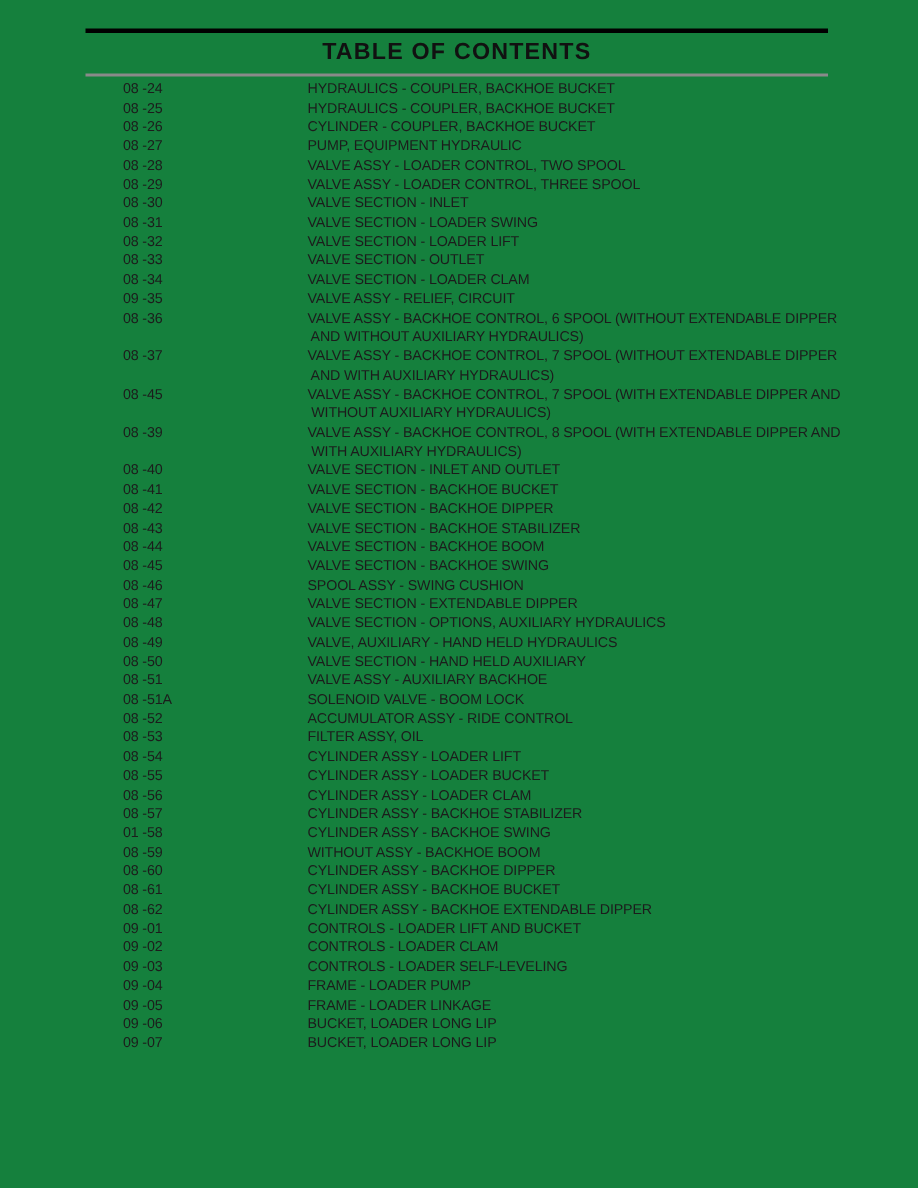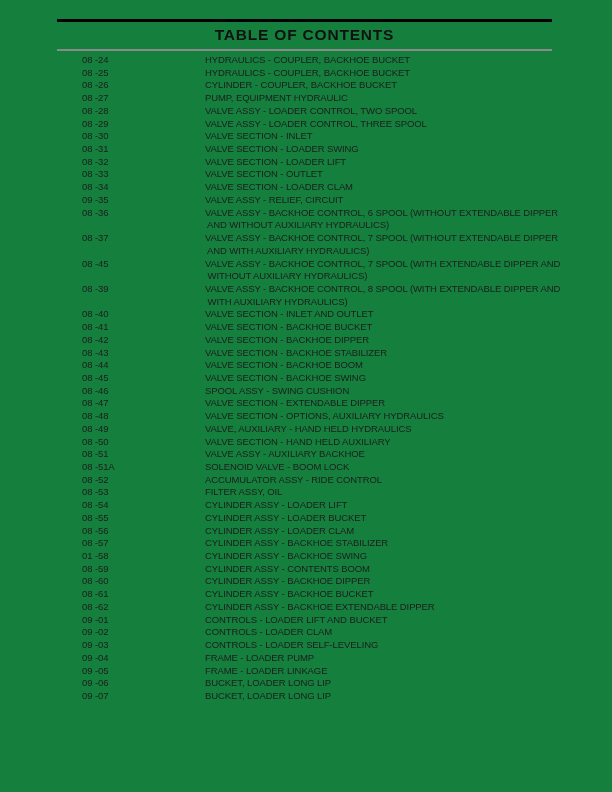--- a/index.html
+++ b/index.html
@@ -217,21 +217,21 @@
       <div class="toc-row">
         <span class="toc-code">08 -57</span>
         <span class="toc-desc"><div class="toc-line">CYLINDER ASSY - BACKHOE STABILIZER</div></span>
       </div>
       <div class="toc-row">
         <span class="toc-code">01 -58</span>
         <span class="toc-desc"><div class="toc-line">CYLINDER ASSY - BACKHOE SWING</div></span>
       </div>
       <div class="toc-row">
         <span class="toc-code">08 -59</span>
-        <span class="toc-desc"><div class="toc-line">CYLINDER ASSY - CONTENTS BOOM</div></span>
+        <span class="toc-desc"><div class="toc-line">WITHOUT ASSY - BACKHOE BOOM</div></span>
       </div>
       <div class="toc-row">
         <span class="toc-code">08 -60</span>
         <span class="toc-desc"><div class="toc-line">CYLINDER ASSY - BACKHOE DIPPER</div></span>
       </div>
       <div class="toc-row">
         <span class="toc-code">08 -61</span>
         <span class="toc-desc"><div class="toc-line">CYLINDER ASSY - BACKHOE BUCKET</div></span>
       </div>
       <div class="toc-row">

